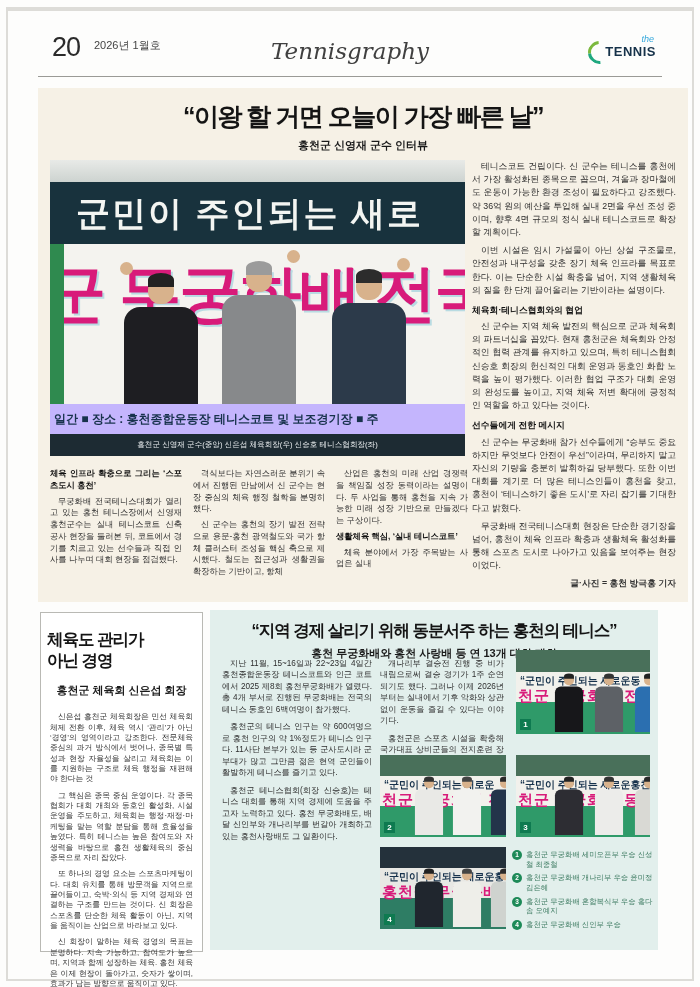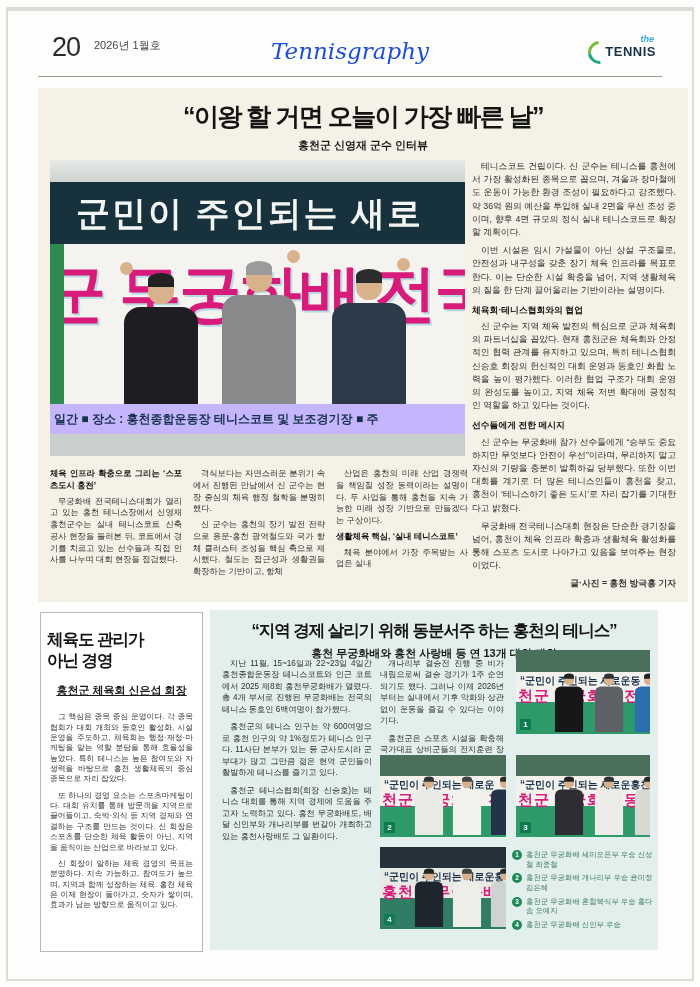--- a/index.html
+++ b/index.html
@@ -4,25 +4,25 @@
 <style>
   html,body{margin:0;padding:0;background:#fff;}
   .page{position:relative;width:700px;height:987px;background:#fdfdfc;overflow:hidden;
         font-family:"Liberation Sans",sans-serif;color:#222;}
   .frame{position:absolute;left:6px;top:7px;right:6px;bottom:6px;border:2px solid #dddcd8;border-top-width:4px;pointer-events:none;}
   
   .hdr{position:absolute;left:38px;right:38px;top:30px;height:44px;}
   .pagenum{position:absolute;left:14px;top:2px;font-size:27px;font-weight:400;color:#2b2b2b;letter-spacing:-1px;}
   .issue{position:absolute;left:56px;top:8px;font-size:11px;color:#444;}
   .masthead{position:absolute;left:0;right:0;top:8px;text-align:center;
-            font-family:"DejaVu Serif",serif;font-style:italic;font-size:23px;color:#1d4ed8;}
+            font-family:"DejaVu Serif",serif;font-style:italic;font-size:23px;color:#404040;}
   .logo{position:absolute;right:6px;top:6px;width:68px;height:30px;}
   .logo-swoosh{position:absolute;left:0;top:5px;width:17px;height:17px;border-radius:50%;
                border:3px solid transparent;border-left-color:#7cb93e;border-bottom-color:#1fa87f;transform:rotate(40deg);}
-  .logo-the{position:absolute;right:2px;top:-2px;font-size:9px;font-style:italic;color:#35a8dc;font-weight:700;}
+  .logo-the{position:absolute;right:2px;top:-2px;font-size:9px;font-style:italic;color:#35a8dc;font-weight:400;}
   .logo-tennis{position:absolute;right:0;top:8px;font-size:13px;font-weight:800;color:#16324a;letter-spacing:.5px;}
   .hdr-rule{position:absolute;left:38px;right:38px;top:76px;height:1px;background:#9a9a96;}
   
   .interview{position:absolute;left:38px;top:88px;width:650px;height:514px;background:#f6f1e6;}
   .iv-title{margin:12px 10px 0;text-align:center;font-size:25px;font-weight:800;color:#141414;letter-spacing:-1.5px;}
   .iv-sub{margin:5px 0 0;text-align:center;font-size:11px;font-weight:800;color:#1a1a1a;}
   .main-photo{position:absolute;left:12px;top:72px;width:415px;height:296px;background:#c9cfcc;overflow:hidden;}
   .mp-sky{position:absolute;left:0;top:0;width:100%;height:22px;background:linear-gradient(#e8eae7,#cdd3d0);}
   .mp-band-dark{position:absolute;left:0;top:22px;width:100%;height:62px;background:#18323d;
                 color:#f3f5f2;font-weight:800;font-size:34px;letter-spacing:2px;line-height:62px;white-space:nowrap;overflow:hidden;padding-left:26px;box-sizing:border-box;}
@@ -43,21 +43,21 @@
   .iv-col{flex:1;font-size:8.3px;line-height:1.42;text-align:justify;color:#2e2e2e;}
   .iv-col p{margin:0 0 4px;text-indent:8px;}
   .iv-col p.bold-head{font-weight:800;text-indent:0;color:#111;}
   .iv-col4{position:absolute;left:434px;top:72px;width:204px;font-size:8.8px;line-height:1.5;text-align:justify;color:#2e2e2e;}
   .iv-col4 p{margin:0 0 5px;text-indent:9px;}
   .iv-col4 p.subhead{font-weight:800;text-indent:0;color:#101010;margin:7px 0 3px;}
   .byline{font-weight:700;text-align:right;text-indent:0 !important;color:#333;}
   
   .opinion{position:absolute;left:40px;top:612px;width:163px;height:340px;background:#fff;border:1px solid #b9b9b4;box-sizing:border-box;}
   .op-title{margin:16px 6px 0;font-size:16.5px;font-weight:800;color:#141414;line-height:1.25;letter-spacing:-1px;}
-  .op-sub{margin:13px 6px 0;text-align:center;font-size:11px;font-weight:800;color:#1a1a1a;text-decoration:underline;}
+  .op-sub{margin:13px 6px 0;text-align:center;font-size:11px;font-weight:800;color:#1a1a1a;}
   .op-body{margin:14px 9px 0;font-size:7.8px;line-height:1.33;text-align:justify;color:#333;}
   .op-body p{margin:0 0 6px;text-indent:8px;}
   
   .economy{position:absolute;left:210px;top:610px;width:448px;height:340px;background:#e2efec;}
   .ec-title{margin:10px 6px 0;text-align:center;font-size:16.5px;font-weight:800;color:#141414;letter-spacing:-1px;}
   .ec-sub{margin:4px 0 0;text-align:center;font-size:11px;font-weight:800;color:#1a1a1a;}
   .ec-col{position:absolute;font-size:8.2px;line-height:1.4;text-align:justify;color:#2e2e2e;}
   .ec-col p{margin:0 0 6px;text-indent:8px;}
   .ec-byline{font-weight:700;text-align:center;text-indent:0 !important;color:#333;margin-top:8px;}
   
@@ -122,20 +122,21 @@
       </div>
       <div class="person" style="left:282px;top:112px;">
         <div class="p-head">
             <div class="p-hair" style="background:#2c2c2c;"></div>
           </div>
         <div class="p-body" style="background:#2c3a4a;">
             <div class="p-arm" style="right:-4px;"></div>
           </div>
       </div>
       <div class="mp-band-info">일간   ■ 장소 : 홍천종합운동장 테니스코트 및 보조경기장   ■ 주</div>
+      <div class="mp-caption">홍천군 신영재 군수(중앙) 신은섭 체육회장(우) 신승호 테니스협회장(좌)</div>
     </div>
 
     <div class="iv-cols">
       <div class="iv-col">
         <p class="bold-head">체육 인프라 확충으로 그리는 ‘스포츠도시 홍천’</p>
         <p>무궁화배 전국테니스대회가 열리고 있는 홍천 테니스장에서 신영재 홍천군수는 실내 테니스코트 신축 공사 현장을 둘러본 뒤, 코트에서 경기를 치르고 있는 선수들과 직접 인사를 나누며 대회 현장을 점검했다.</p>
       </div>
       <div class="iv-col">
         <p>격식보다는 자연스러운 분위기 속에서 진행된 만남에서 신 군수는 현장 중심의 체육 행정 철학을 분명히 했다.</p>
         <p>신 군수는 홍천의 장기 발전 전략으로 용문-홍천 광역철도와 국가 항체 클러스터 조성을 핵심 축으로 제시했다. 철도는 접근성과 생활권을 확장하는 기반이고, 항체</p>
@@ -159,20 +160,21 @@
     </div>
   </section>
 
   <aside class="opinion">
     <div class="op-title">
       <div>체육도 관리가</div>
       <div>아닌 경영</div>
     </div>
     <div class="op-sub">홍천군 체육회 신은섭 회장</div>
     <div class="op-body">
+      <p>신은섭 홍천군 체육회장은 민선 체육회 체제 전환 이후, 체육 역시 ‘관리’가 아닌 ‘경영’의 영역이라고 강조한다. 전문체육 중심의 과거 방식에서 벗어나, 종목별 특성과 현장 자율성을 살리고 체육회는 이를 지원하는 구조로 체육 행정을 재편해야 한다는 것</p>
       <p>그 핵심은 종목 중심 운영이다. 각 종목 협회가 대회 개최와 동호인 활성화, 시설 운영을 주도하고, 체육회는 행정·재정·마케팅을 맡는 역할 분담을 통해 효율성을 높였다. 특히 테니스는 높은 참여도와 자생력을 바탕으로 홍천 생활체육의 중심 종목으로 자리 잡았다.</p>
       <p>또 하나의 경영 요소는 스포츠마케팅이다. 대회 유치를 통해 방문객을 지역으로 끌어들이고, 숙박·외식 등 지역 경제와 연결하는 구조를 만드는 것이다. 신 회장은 스포츠를 단순한 체육 활동이 아닌, 지역을 움직이는 산업으로 바라보고 있다.</p>
       <p>신 회장이 말하는 체육 경영의 목표는 분명하다. 지속 가능하고, 참여도가 높으며, 지역과 함께 성장하는 체육. 홍천 체육은 이제 현장이 돌아가고, 숫자가 쌓이며, 효과가 남는 방향으로 움직이고 있다.</p>
     </div>
   </aside>
 
   <section class="economy">
     <div class="ec-title">“지역 경제 살리기 위해 동분서주 하는 홍천의 테니스”</div>
     <div class="ec-sub">홍천 무궁화배와 홍천 사랑배 등 연 13개 대회 개최</div>
 

